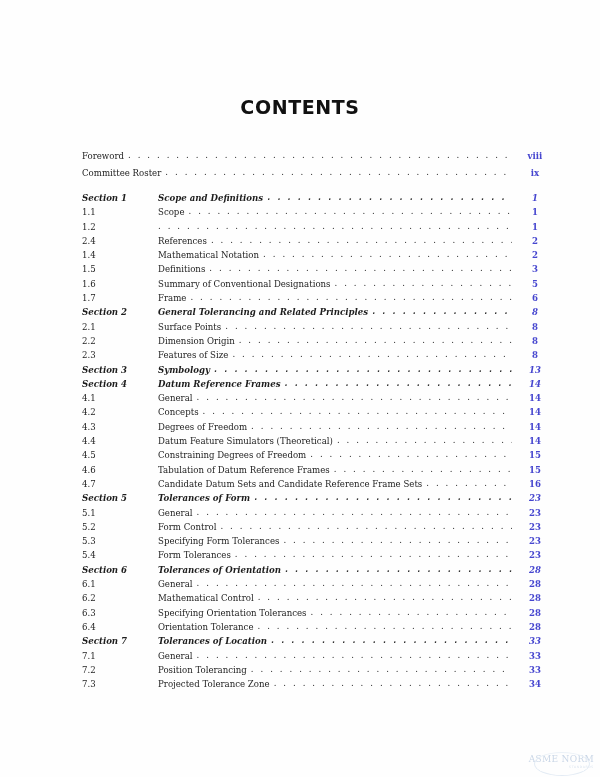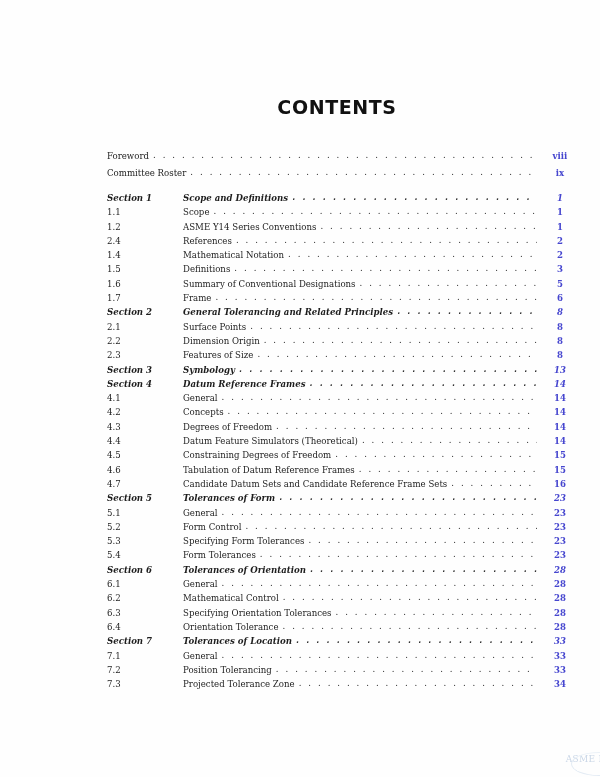--- a/index.html
+++ b/index.html
@@ -13,41 +13,40 @@
     background: #fefefe;
     font-family: "DejaVu Serif", serif;
     color: #1a1a1a;
     position: relative;
     overflow: hidden;
   }
 
   .page {
     position: absolute;
     inset: 0;
-    margin-left: 37px;
   }
 
   
   .page-title {
     position: absolute;
     top: 96px;
     left: 0;
     width: 600px;
     text-align: center;
     font-family: "DejaVu Sans", sans-serif;
     font-weight: bold;
     font-size: 19px;
     letter-spacing: 0.6px;
     color: #111111;
   }
 
   
   .toc {
     position: absolute;
-    left: 70px;
+    left: 82px;
     top: 148px;
     width: 470px;
   }
 
   .toc-row {
     display: flex;
     align-items: baseline;
     width: 100%;
     font-size: 8.6px;
     line-height: 14.3px;
@@ -198,21 +197,20 @@
           <div class="page-num">1</div>
         </div>
         <div class="toc-row">
           <div class="num-col">1.1</div>
           <div class="title-col">Scope</div>
           <div class="leader"></div>
           <div class="page-num">1</div>
         </div>
         <div class="toc-row">
           <div class="num-col">1.2</div>
-          <div class="title-col">ASME Y14 Series Conventions</div>
           <div class="leader"></div>
           <div class="page-num">1</div>
         </div>
         <div class="toc-row">
           <div class="num-col">2.4</div>
           <div class="title-col">References</div>
           <div class="leader"></div>
           <div class="page-num">2</div>
         </div>
         <div class="toc-row">

